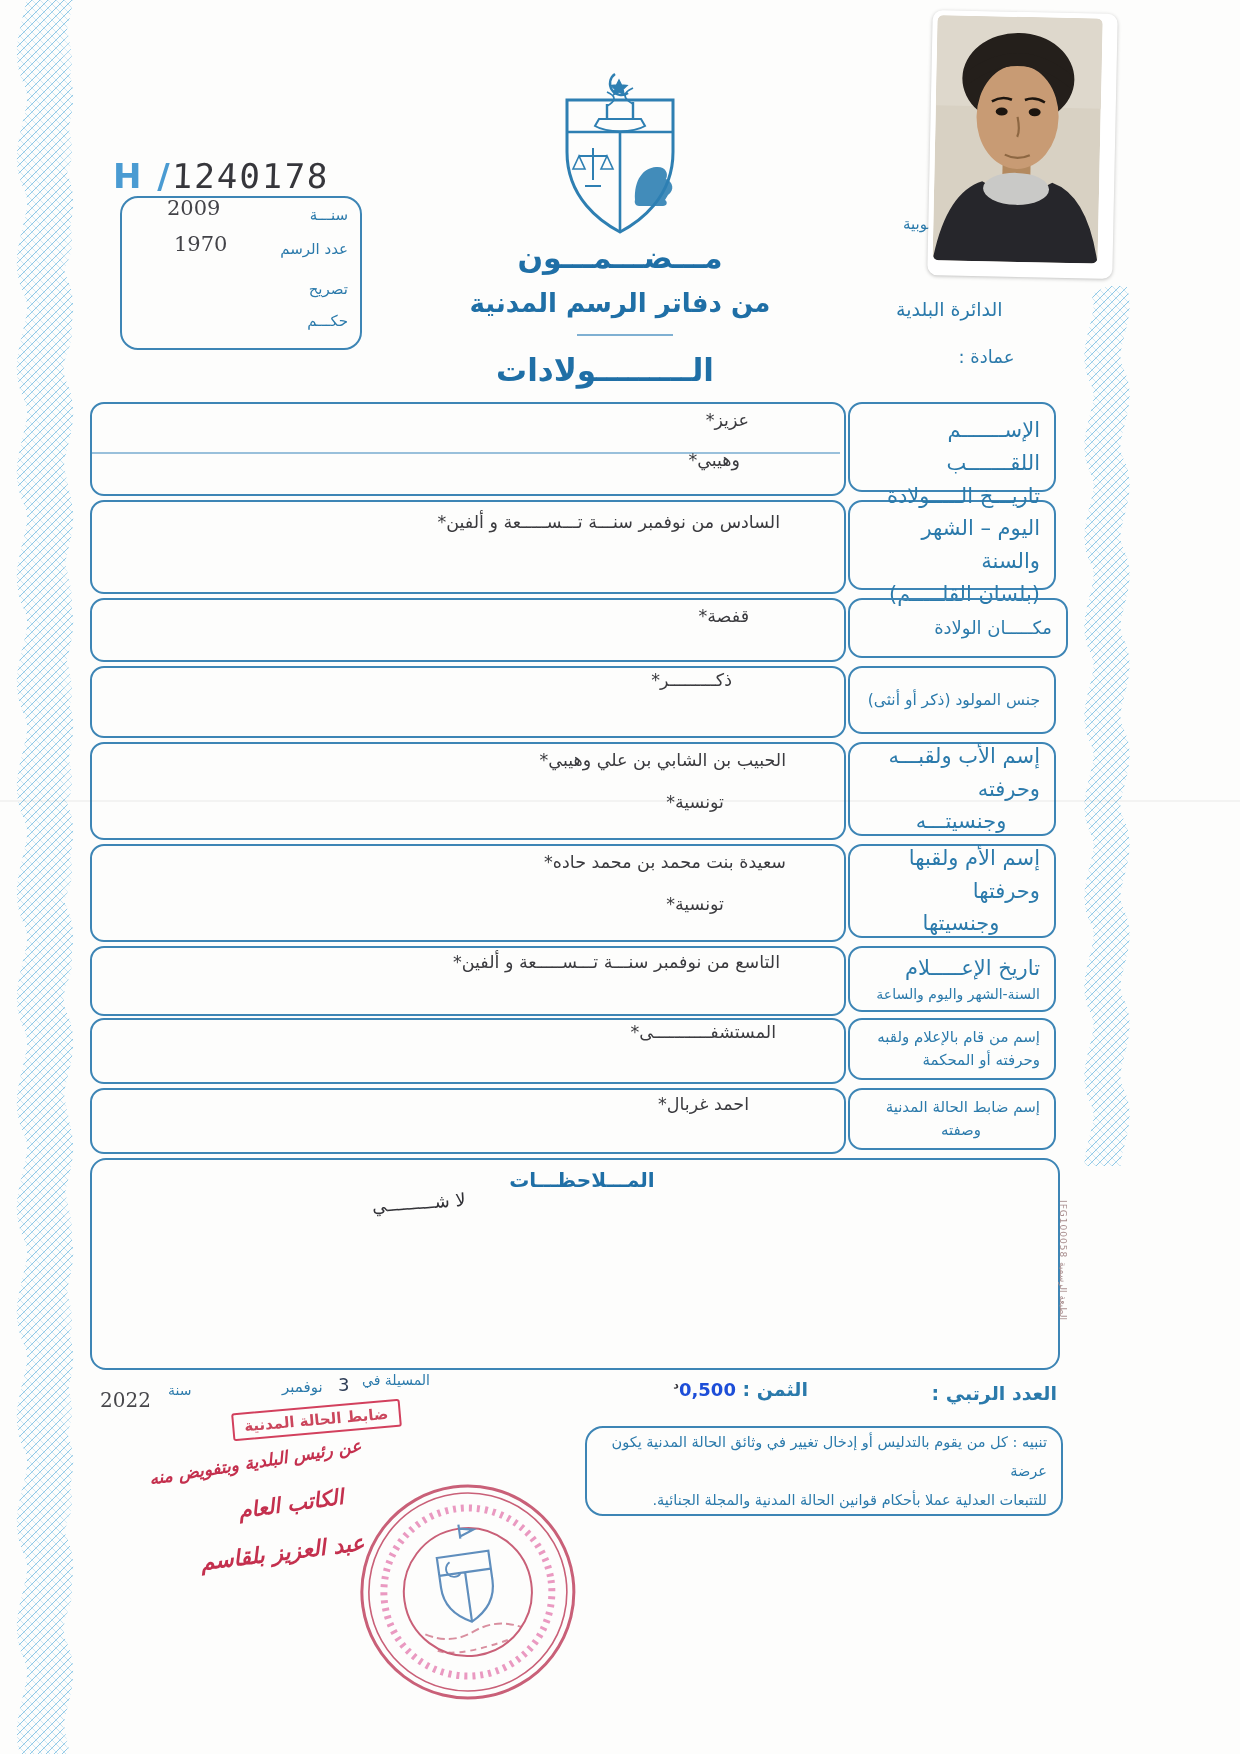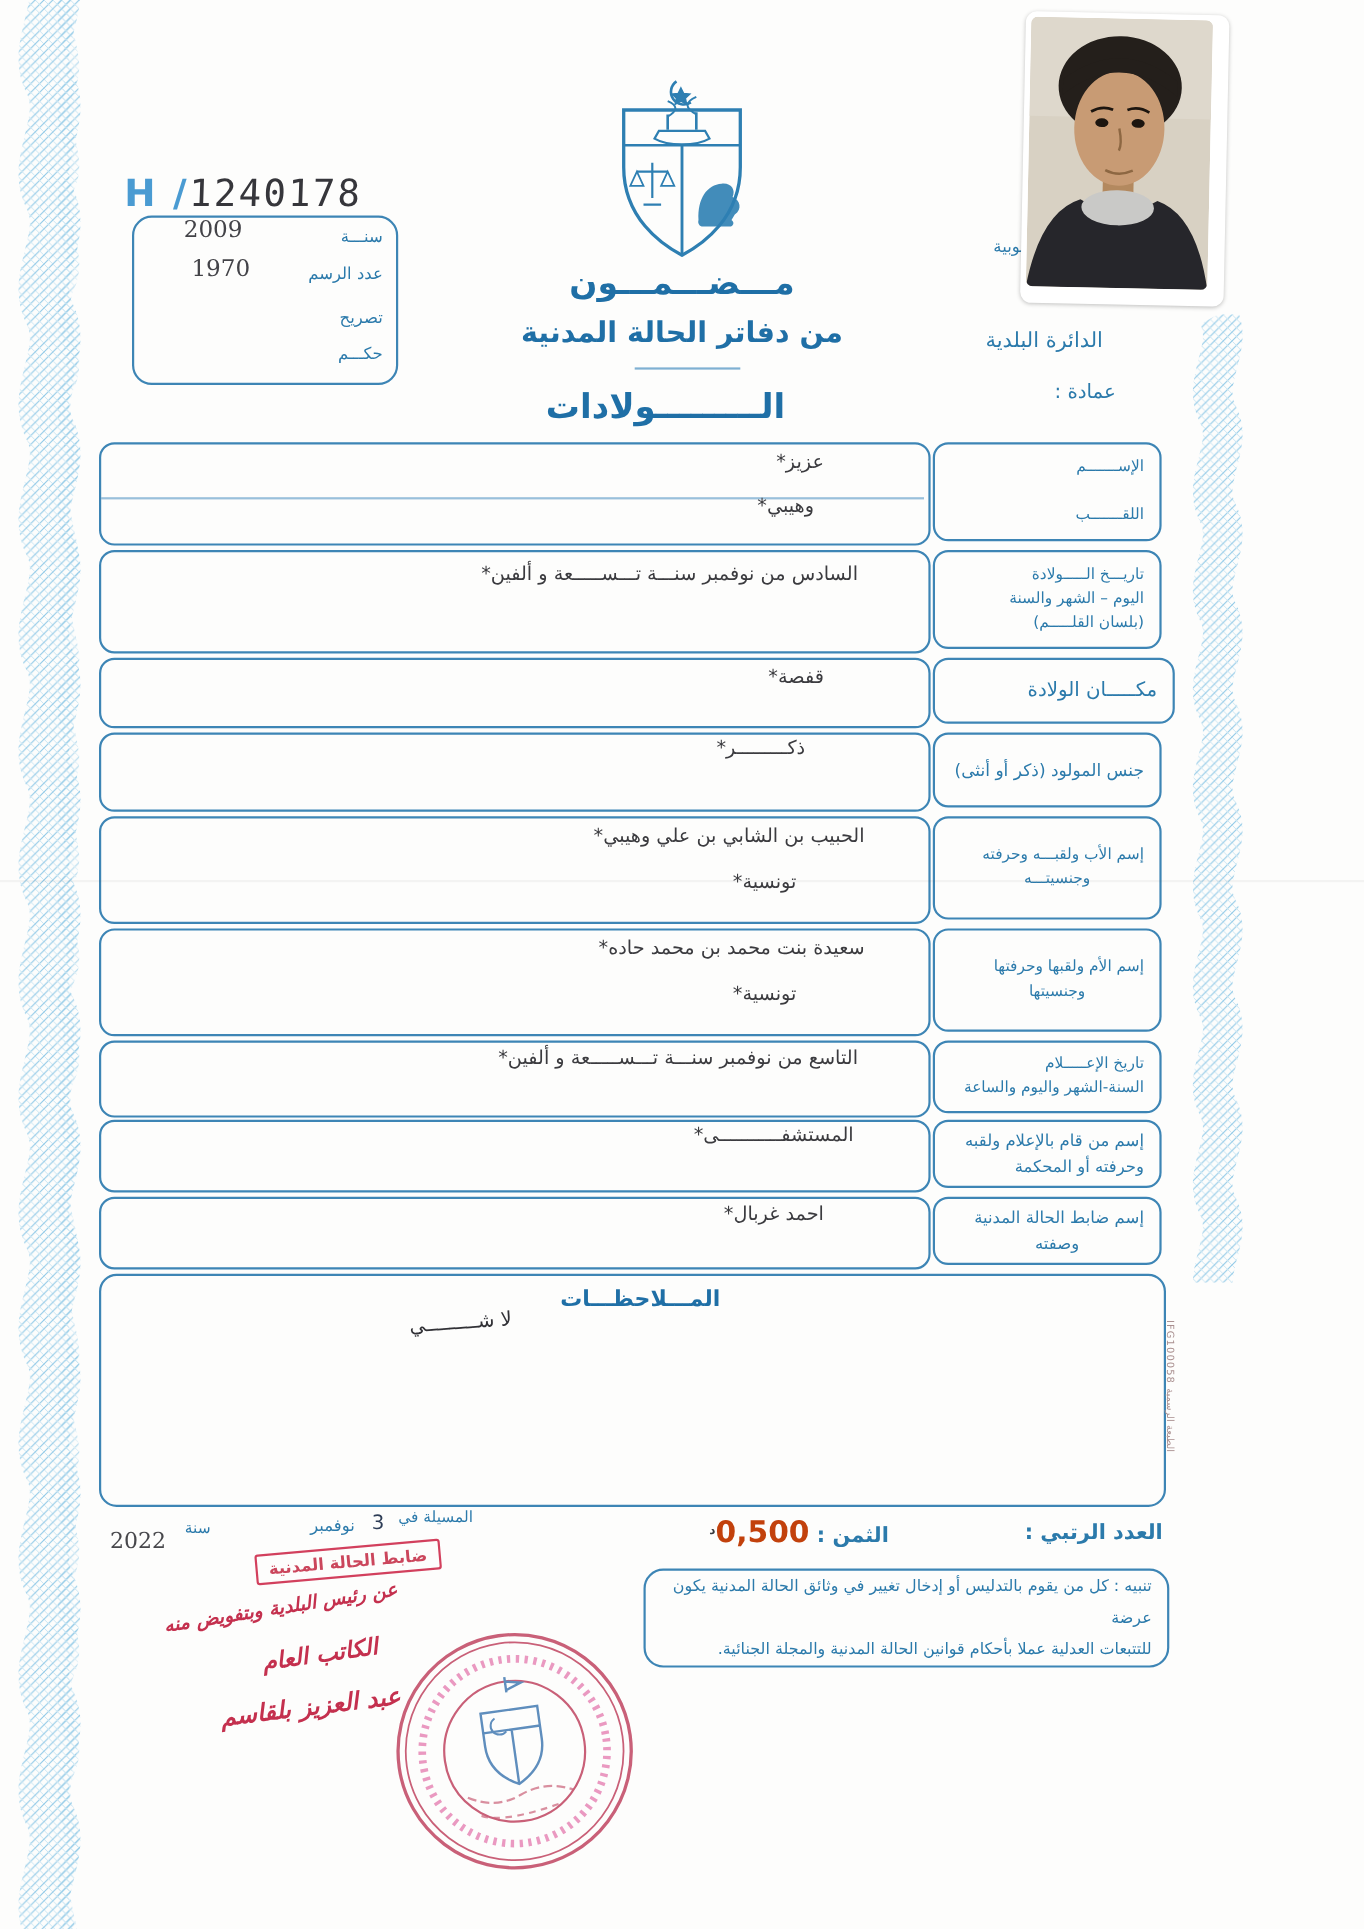--- a/index.html
+++ b/index.html
@@ -15,21 +15,21 @@
     background:#fdfdfc;overflow:hidden;
     font-family:"DejaVu Sans",sans-serif;color:var(--ink);
   }
   .abs{position:absolute;}
   .rtl{direction:rtl;unicode-bidi:embed;}
   .blue{color:var(--blue);}
   .box{
     position:absolute;border:2px solid #3d85b5;border-radius:14px;background:transparent;
   }
   .label-box{display:flex;flex-direction:column;justify-content:center;padding:6px 14px;box-sizing:border-box;}
-  .label-line{color:var(--blue);font-size:14px;line-height:1.55;text-align:right;direction:rtl;}
+  .label-line{color:var(--blue);font-size:21px;line-height:1.55;text-align:right;direction:rtl;}
   .label-line.indent{padding-left:18px;text-align:center;}
   .value{position:absolute;direction:rtl;text-align:right;font-size:17.5px;color:var(--ink);right:0;}
   .title{position:absolute;color:var(--blue-dark);font-weight:bold;text-align:center;direction:rtl;}
   .fragment{position:absolute;color:var(--blue);font-size:15px;direction:rtl;white-space:nowrap;}
   .hline{position:absolute;background:#7fb0d2;height:2px;}
   .fold{position:absolute;left:0;width:100%;height:2px;background:rgba(90,90,90,.06);}
   .stamp-red{color:var(--red);}
   .notice-box{
     position:absolute;border:2px solid #3d85b5;border-radius:18px;
     color:var(--blue);font-size:14.5px;text-align:right;direction:rtl;
@@ -90,21 +90,21 @@
       <path d="M62,50 v-14 M88,50 v-16"></path>
       <path d="M62,38 q14,-8 0,-14 M88,36 q-16,-9 0,-16" stroke-width="1.8"></path>
       <path d="M75,64 V164" stroke-width="2.6"></path>
       <path d="M48,80 v32 M34,88 h28 M40,118 h16" stroke-width="2"></path>
       <path d="M34,88 l-6,13 h12 z M62,88 l-6,13 h12 z" stroke-width="1.6"></path>
     </g>
     <path d="M90,132 c-1,-20 8,-32 21,-33 c9,-1 13,6 10,12 c7,3 9,11 2,16 l-3,5 c3,2 2,6 -2,6 h-24 c-3,0 -5,-3 -4,-6 z" fill="#2e7fb2" opacity=".9"></path>
   </svg>
 
   <div class="title" style="left:460px;top:240px;width:320px;font-size:30px">مـــضـــمـــون</div>
-  <div class="title" style="left:460px;top:288px;width:320px;font-size:26px">من دفاتر الحالة المدنية</div>
+  <div class="title" style="left:460px;top:288px;width:320px;font-size:26px">من دفاتر الرسم المدنية</div>
   <div class="hline" style="left:577px;top:334px;width:96px"></div>
   <div class="title" style="left:430px;top:352px;width:350px;font-size:31px">الـــــــــولادات</div>
   <div class="hline" style="left:92px;top:452px;width:748px;opacity:.8"></div>
 
   <div class="fragment" style="left:955px;top:78px">نسية</div>
   <div class="fragment" style="left:985px;top:166px">ة</div>
   <div class="fragment" style="left:903px;top:215px">سة الجنوبية</div>
   <div class="fragment" style="left:972px;top:250px">صة</div>
   <div class="fragment" style="left:896px;top:298px;width:175px;font-size:19px;text-align:left">الدائرة البلدية</div>
   <div class="fragment" style="left:928px;top:346px;width:117px;font-size:18px;text-align:center">عمادة :</div>
@@ -207,21 +207,21 @@
     <div class="abs rtl" style="left:280px;top:32px;font-size:18px;color:#313136;transform:rotate(-4deg)">لا شـــــــــي</div>
   </div>
   <div class="vertical-note" style="left:1058px;top:1200px">
     <span>IFG100058</span>
     <span style="font-family:'DejaVu Sans',sans-serif">الطبعة الرسمية</span>
   </div>
 
   <div class="abs rtl blue" style="left:905px;top:1382px;width:152px;font-size:19px;font-weight:bold">العدد الرتبي :</div>
   <div class="abs rtl" style="left:598px;top:1378px;width:210px;font-size:19px;color:var(--blue);font-weight:bold">
     <span>الثمن :</span>
-    <span style="color:#c2410c;font-size:27px">0,500</span><sup style="font-size:11px;color:#37373c">د</sup>
+    <span style="color:#1d4ed8;font-size:18px">0,500</span><sup style="font-size:11px;color:#37373c">د</sup>
   </div>
 
   <div class="notice-box" style="left:585px;top:1426px;width:478px;height:90px">
     <div>تنبيه : كل من يقوم بالتدليس أو إدخال تغيير في وثائق الحالة المدنية يكون عرضة</div>
     <div>للتتبعات العدلية عملا بأحكام قوانين الحالة المدنية والمجلة الجنائية.</div>
   </div>
 
   <div class="abs rtl blue" style="left:362px;top:1372px;font-size:14px">المسيلة في</div>
   <div class="abs" style="left:338px;top:1374px;font-size:18px;color:#2e3d56">3</div>
   <div class="abs rtl blue" style="left:282px;top:1378px;font-size:15px">نوفمبر</div>

